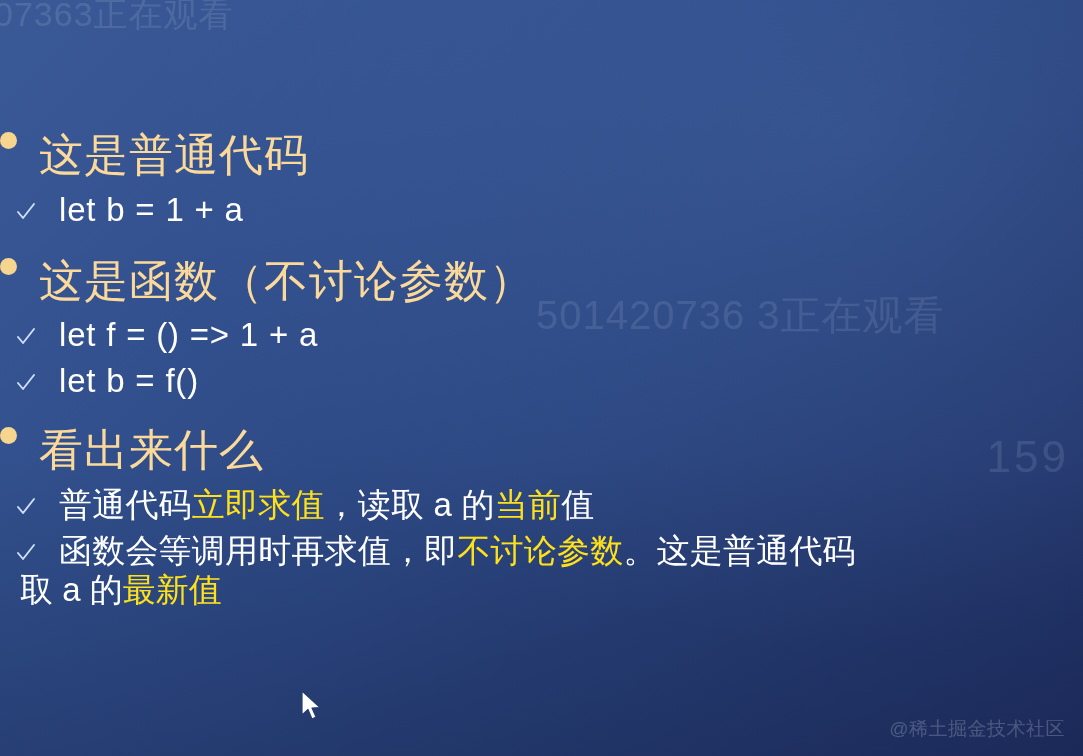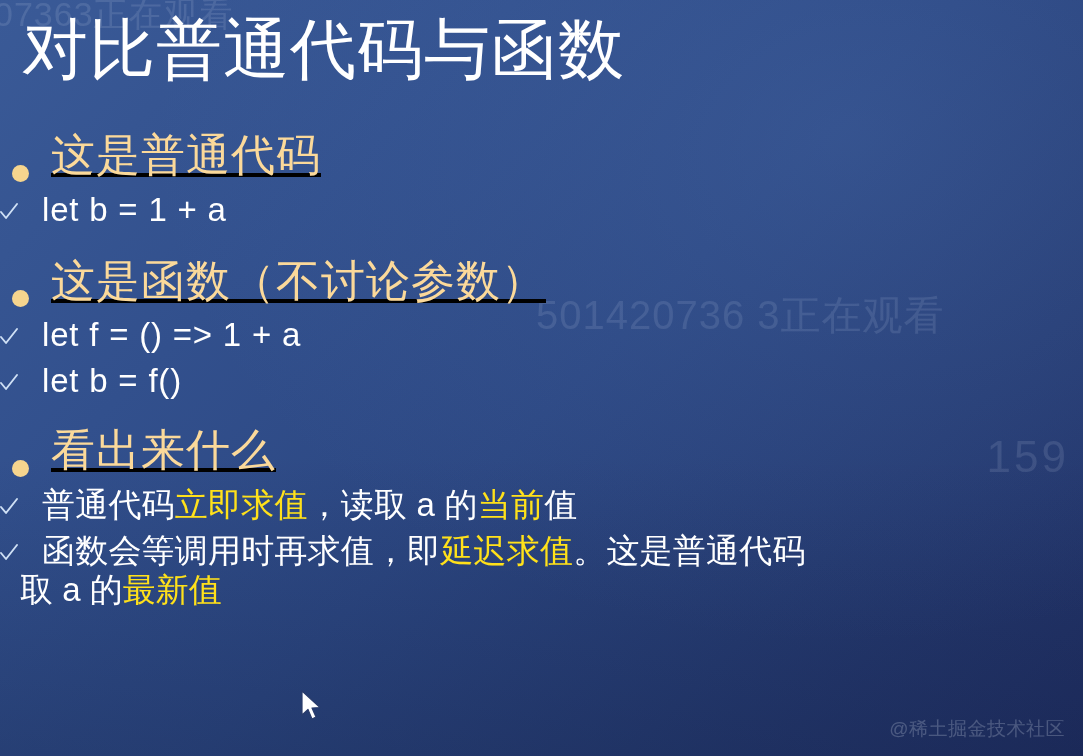--- a/index.html
+++ b/index.html
@@ -63,23 +63,22 @@
     left: 0;
     top: 128px;
     right: 0;
     z-index: 3;
   }
 
   .block { position: relative; }
 
   .head-row {
     display: flex;
-    align-items: flex-end;
-    padding-left: 12px;
-    text-decoration: underline;
+    align-items: flex-start;
+    padding-left: 0;
   }
   .dot {
     width: 17px;
     height: 17px;
     border-radius: 50%;
     background: #f6d58e;
     flex: 0 0 auto;
     margin-right: 22px;
     margin-top: 4px;
   }
@@ -88,20 +87,21 @@
     line-height: 1.22;
     color: #fbd99a;
     font-weight: 400;
     letter-spacing: 1px;
     white-space: nowrap;
   }
 
   .sub-row {
     display: flex;
     align-items: flex-start;
+    padding-left: 17px;
   }
   .check {
     flex: 0 0 auto;
     width: 18px;
     height: 22px;
     margin-right: 24px;
     position: relative;
     top: 12px;
   }
   .check svg { display: block; }
@@ -146,21 +146,20 @@
 </head>
 <body>
 
 <div class="slide">
 
   <div class="wm wm-top">07363正在观看</div>
   <div class="wm wm-mid">501420736 3正在观看</div>
   <div class="wm wm-num">159</div>
   <div class="wm wm-brand">@稀土掘金技术社区</div>
 
-  <div class="title">对比普通代码与函数</div>
 
   <div class="body">
 
     <div class="block">
       <div class="head-row">
         <span class="dot"></span>
         <span class="head-text">这是普通代码</span>
       </div>
       <div class="gap-a"></div>
       <div class="sub-row">
@@ -217,21 +216,21 @@
         </span>
         <span class="sub-text"><span>普通代码</span><span class="hl">立即求值</span><span>，读取 a 的</span><span class="hl">当前</span><span>值</span></span>
       </div>
       <div class="gap-d"></div>
       <div class="sub-row">
         <span class="check">
           <svg width="18" height="22" viewBox="0 0 18 22">
               <path d="M1 12 L6 18 L17 4" fill="none" stroke="#cfe0f5" stroke-width="1.9" stroke-linecap="round" stroke-linejoin="round"></path>
             </svg>
         </span>
-        <span class="sub-text"><span>函数会等调用时再求值，即</span><span class="hl">延迟求值</span><span>。这是普通代码</span></span>
+        <span class="sub-text"><span>函数会等调用时再求值，即</span><span class="hl">不讨论参数</span><span>。这是普通代码</span></span>
       </div>
 
       <div class="wrap-line"><span>取 a 的</span><span class="hl">最新值</span></div>
     </div>
 
   </div>
 
   <div class="cursor">
     <svg width="24" height="34" viewBox="0 0 24 34">
       <path d="M2 1 L2 25 L8 19.5 L12 29 L16 27 L12 18 L20 17.5 Z" fill="#ffffff" stroke="#2a3c6b" stroke-width="1.2" stroke-linejoin="round"></path>

